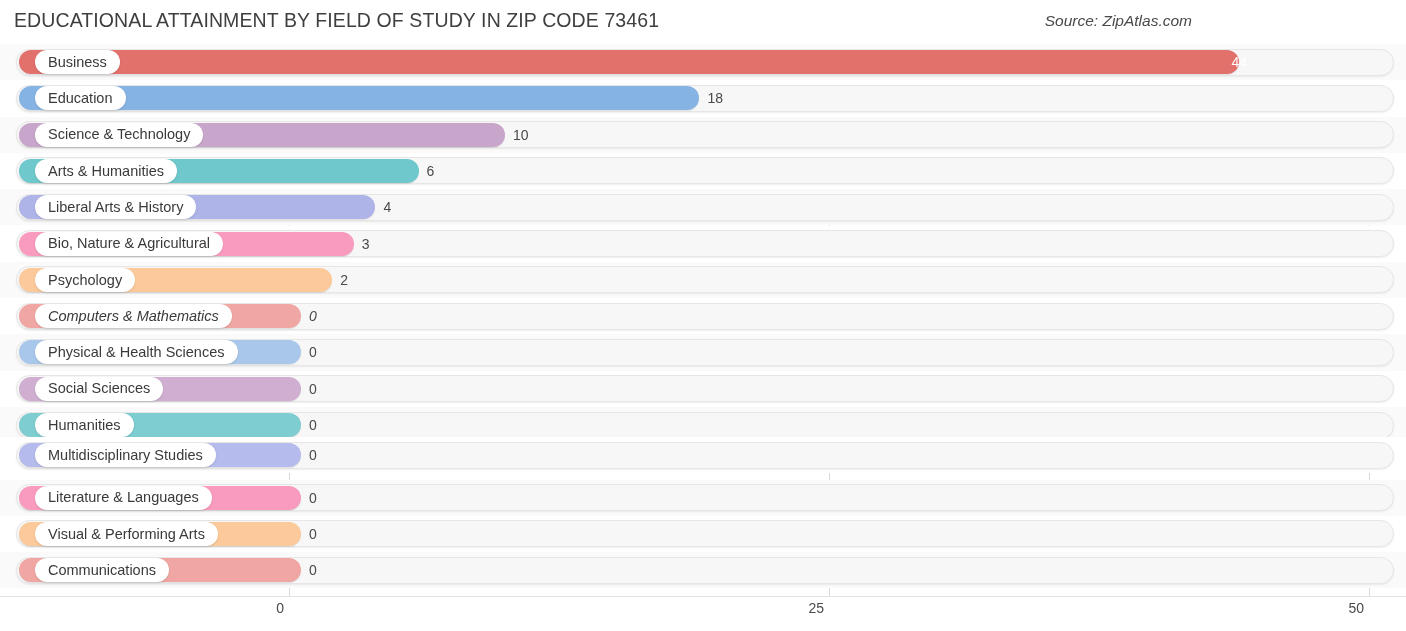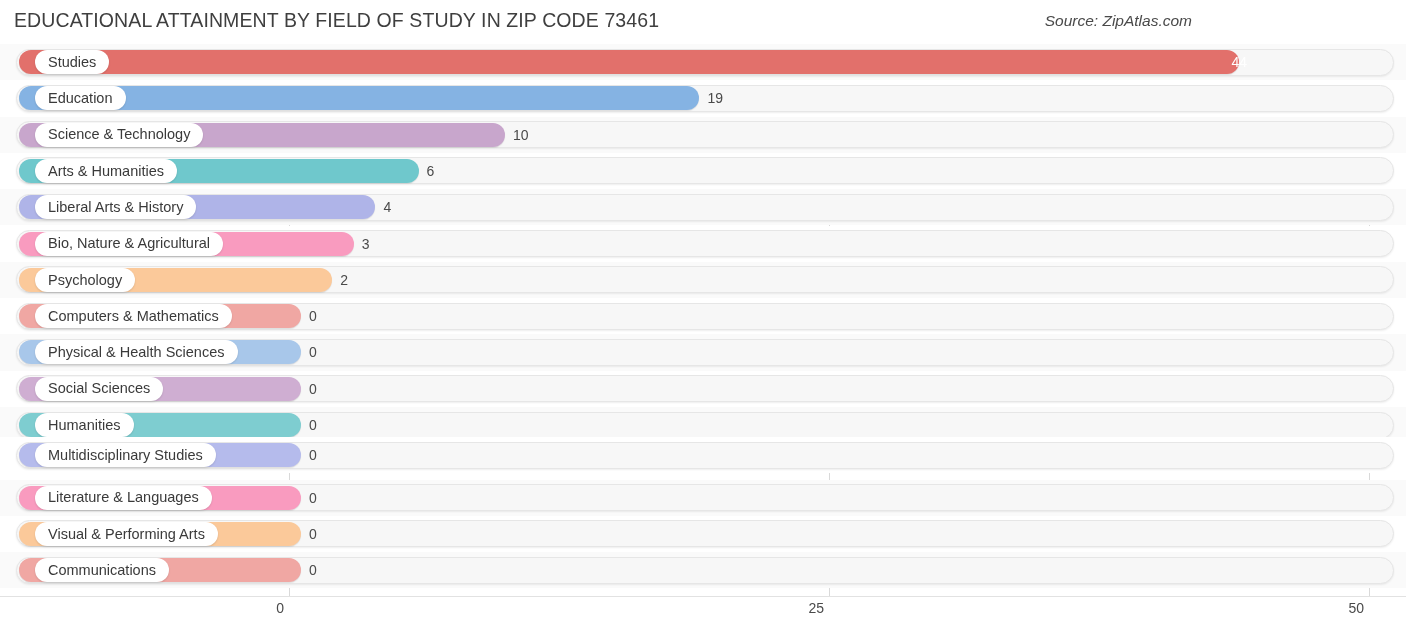--- a/index.html
+++ b/index.html
@@ -188,32 +188,32 @@
       <div class="gridline" style="left: 289px;"></div>
       <div class="gridline" style="left: 829px;"></div>
       <div class="gridline" style="left: 1369px;"></div>
     </div>
   <div class="rows">
       <div class="row" style="top: 0px;">
         <div class="row-band"></div>
         <div class="track"></div>
         <div class="bar" style="width: 1220.4px; background: rgb(226, 112, 107);"></div>
         <div class="label-pill">
-          <span>Studies</span>
+          <span>Business</span>
         </div>
         <div class="value inside" style="left: 1201.4px;">44</div>
       </div>
       <div class="row" style="top: 36.3px;">
         <div class="row-band"></div>
         <div class="track"></div>
         <div class="bar" style="width: 680.4px; background: rgb(133, 179, 227);"></div>
         <div class="label-pill">
           <span>Education</span>
         </div>
-        <div class="value outside" style="left: 707.4px;">19</div>
+        <div class="value outside" style="left: 707.4px;">18</div>
       </div>
       <div class="row" style="top: 72.6px;">
         <div class="row-band"></div>
         <div class="track"></div>
         <div class="bar" style="width: 486px; background: rgb(200, 166, 204);"></div>
         <div class="label-pill">
           <span>Science &amp; Technology</span>
         </div>
         <div class="value outside" style="left: 513px;">10</div>
       </div>
@@ -246,21 +246,21 @@
       </div>
       <div class="row" style="top: 217.8px;">
         <div class="row-band"></div>
         <div class="track"></div>
         <div class="bar" style="width: 313.2px; background: rgb(251, 201, 154);"></div>
         <div class="label-pill">
           <span>Psychology</span>
         </div>
         <div class="value outside" style="left: 340.2px;">2</div>
       </div>
-      <div class="row" style="top: 254.1px;">
+      <div class="row" style="top: 254.1px; font-style: italic;">
         <div class="row-band"></div>
         <div class="track"></div>
         <div class="bar" style="width: 282px; background: rgb(240, 167, 163);"></div>
         <div class="label-pill">
           <span>Computers &amp; Mathematics</span>
         </div>
         <div class="value outside" style="left: 309px;">0</div>
       </div>
       <div class="row" style="top: 290.4px;">
         <div class="row-band"></div>

